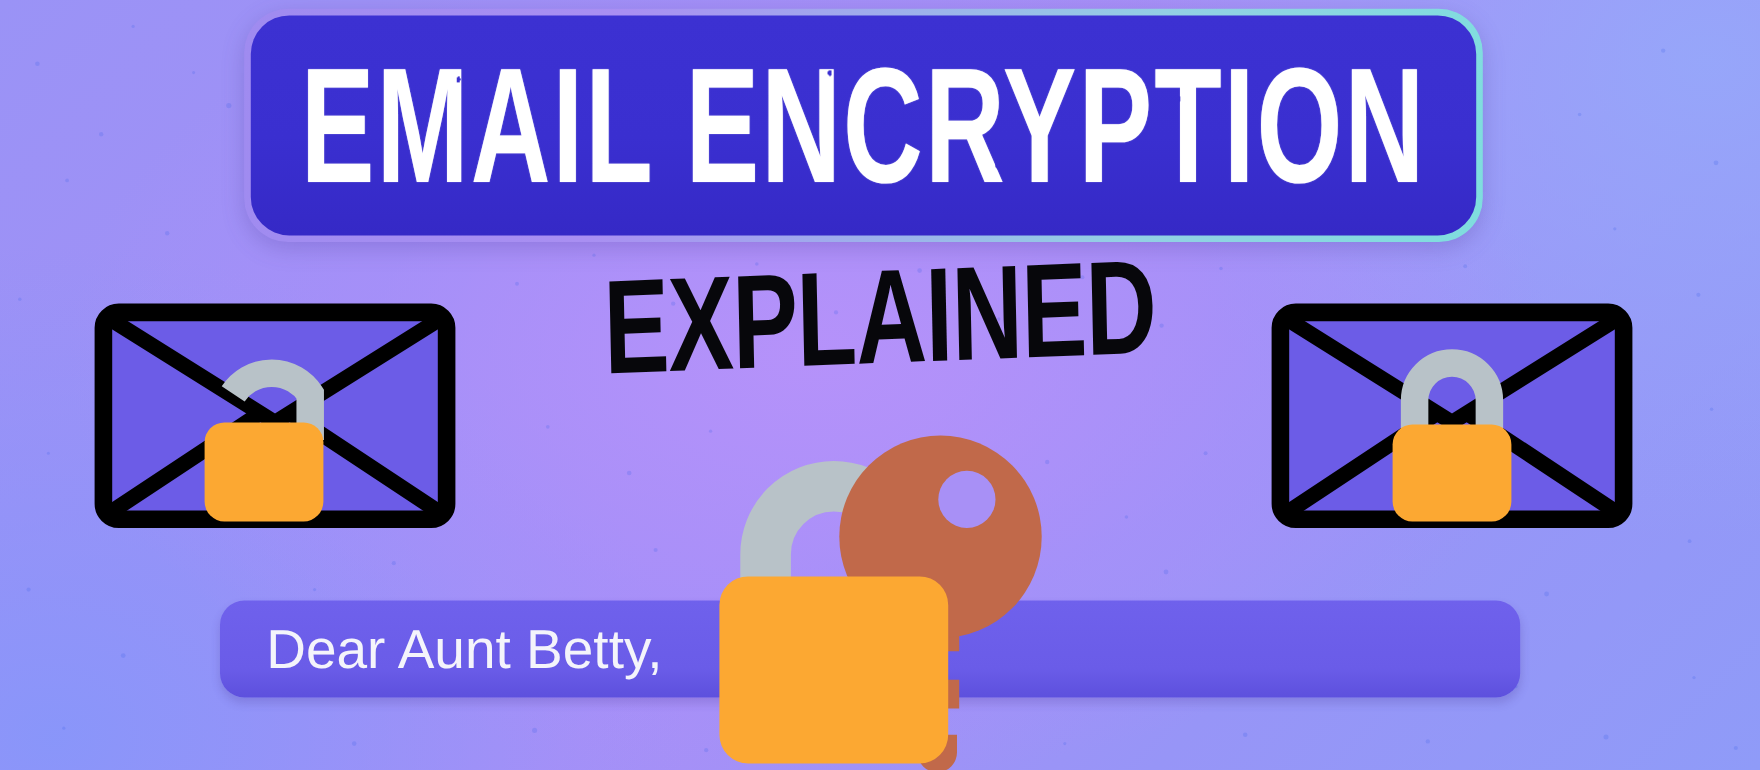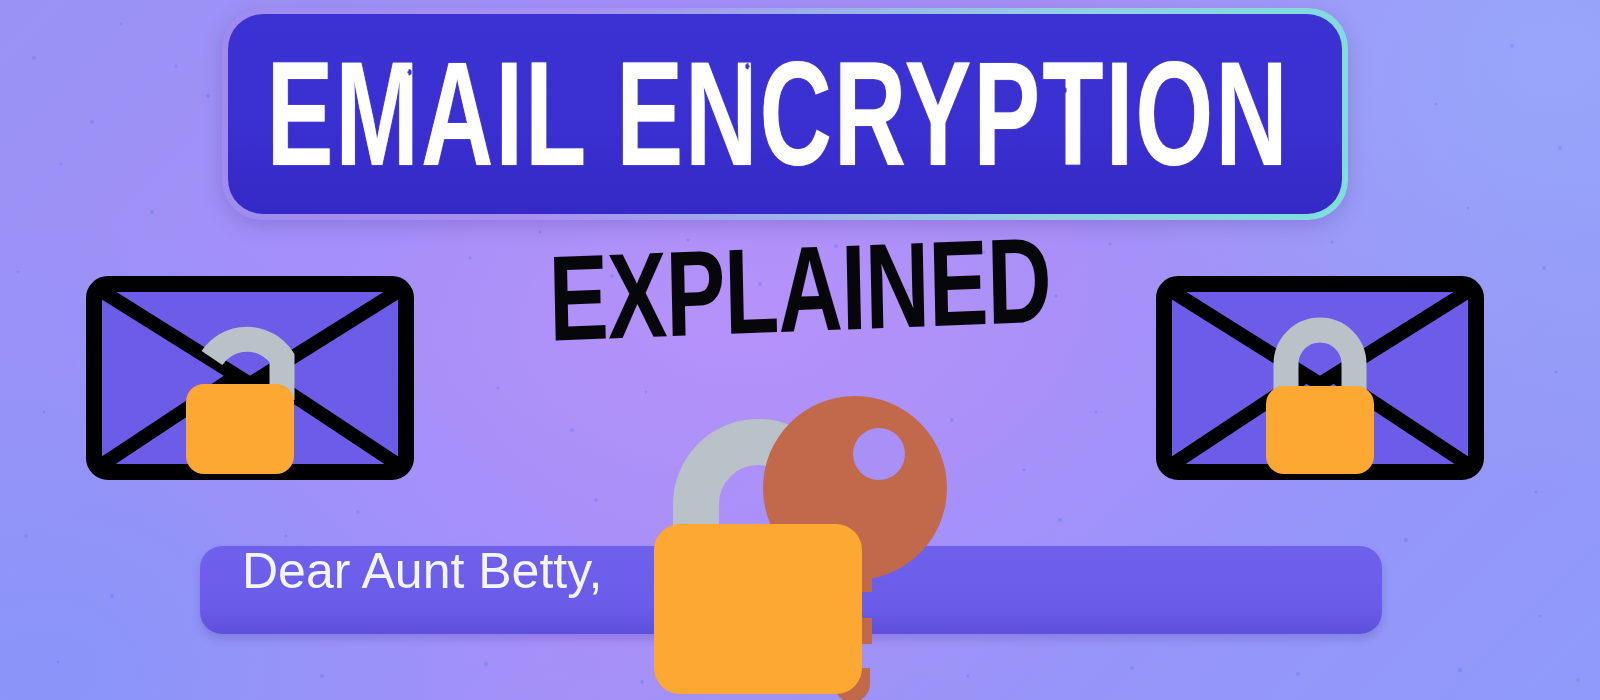--- a/index.html
+++ b/index.html
@@ -43,21 +43,21 @@
     filter: drop-shadow(0 6px 10px rgba(60,40,130,0.22));
   }
   .banner {
     width: 100%;
     height: 100%;
     box-sizing: border-box;
     border-radius: 35px;
     background: linear-gradient(180deg, #3c31d2 0%, #3a2fd0 55%, #3529c6 100%);
     display: flex;
     align-items: center;
-    justify-content: flex-start;
+    justify-content: center;
     overflow: hidden;
   }
   .banner-title {
     color: #ffffff;
     font-family: "Liberation Sans", sans-serif;
     font-weight: 700;
     font-size: 108px;
     line-height: 1;
     letter-spacing: 2px;
     transform: scaleY(1.38) scaleX(0.93);
@@ -129,20 +129,21 @@
   .message-bar {
     position: absolute;
     left: 200px;
     top: 546px;
     width: 1182px;
     height: 88px;
     border-radius: 22px;
     background: linear-gradient(180deg, #6f61ec 0%, #6a5ce8 70%, #5d50dd 100%);
     box-shadow: 0 5px 9px rgba(60,40,130,0.20);
     display: flex;
+    align-items: center;
     box-sizing: border-box;
     padding: 0 24px;
     overflow: hidden;
   }
   .msg-plain, .msg-cipher {
     color: #f4f4fb;
     font-family: "Liberation Sans", sans-serif;
     font-weight: 400;
     font-size: 50px;
     line-height: 1;

